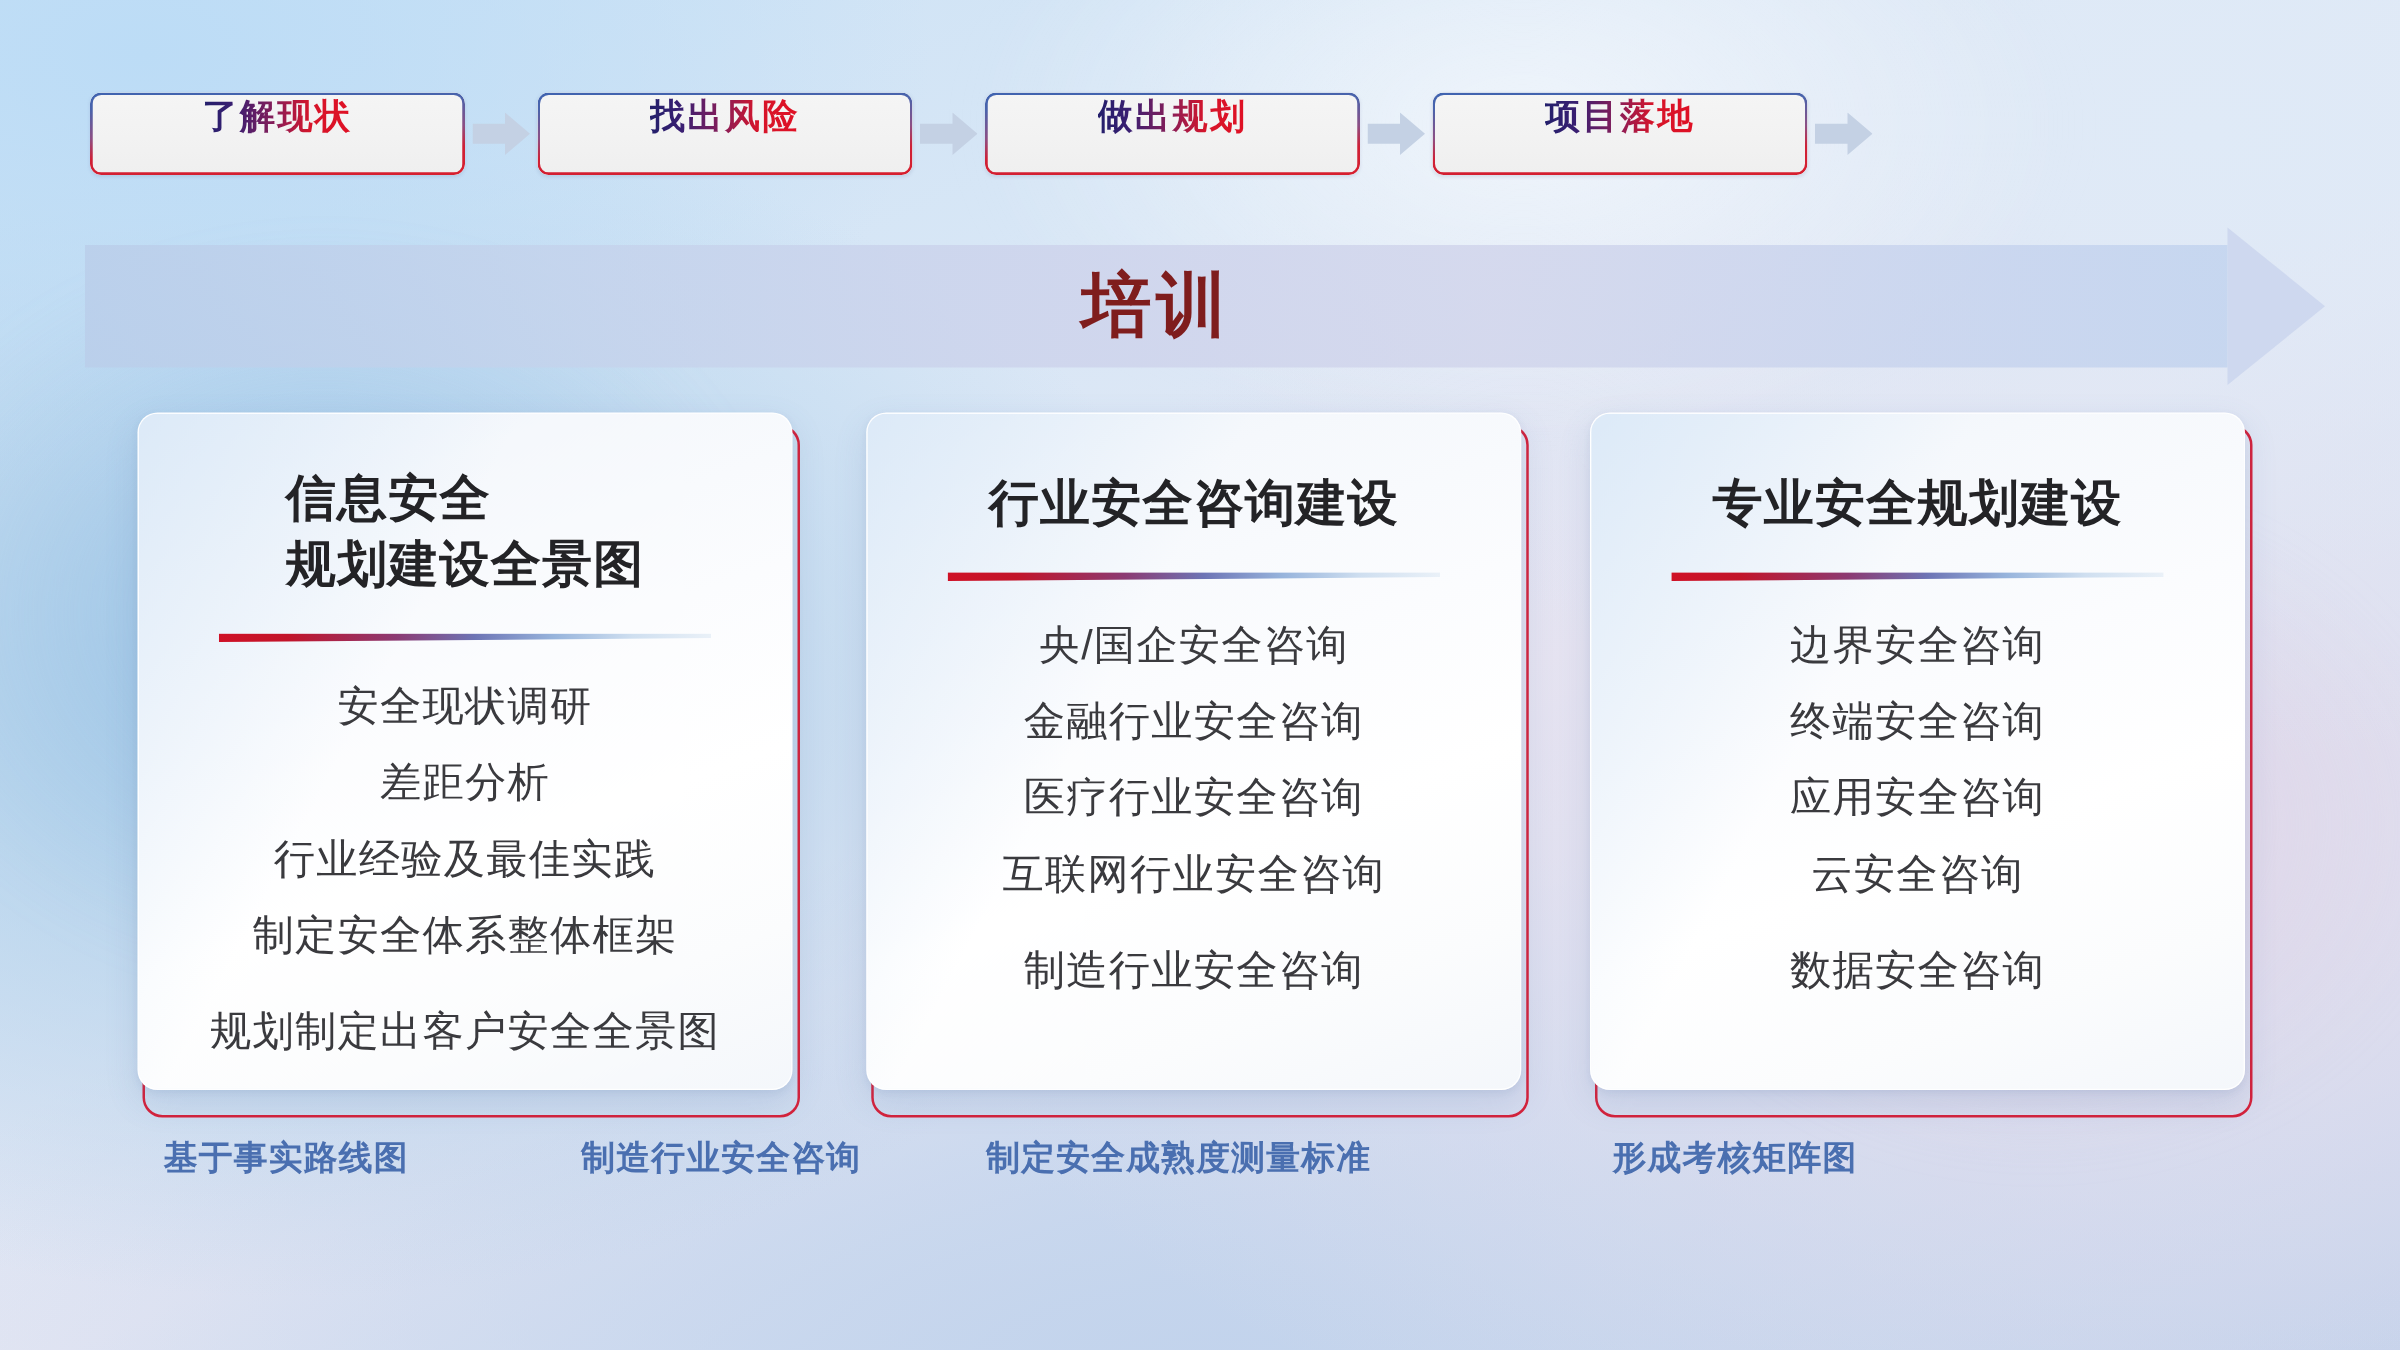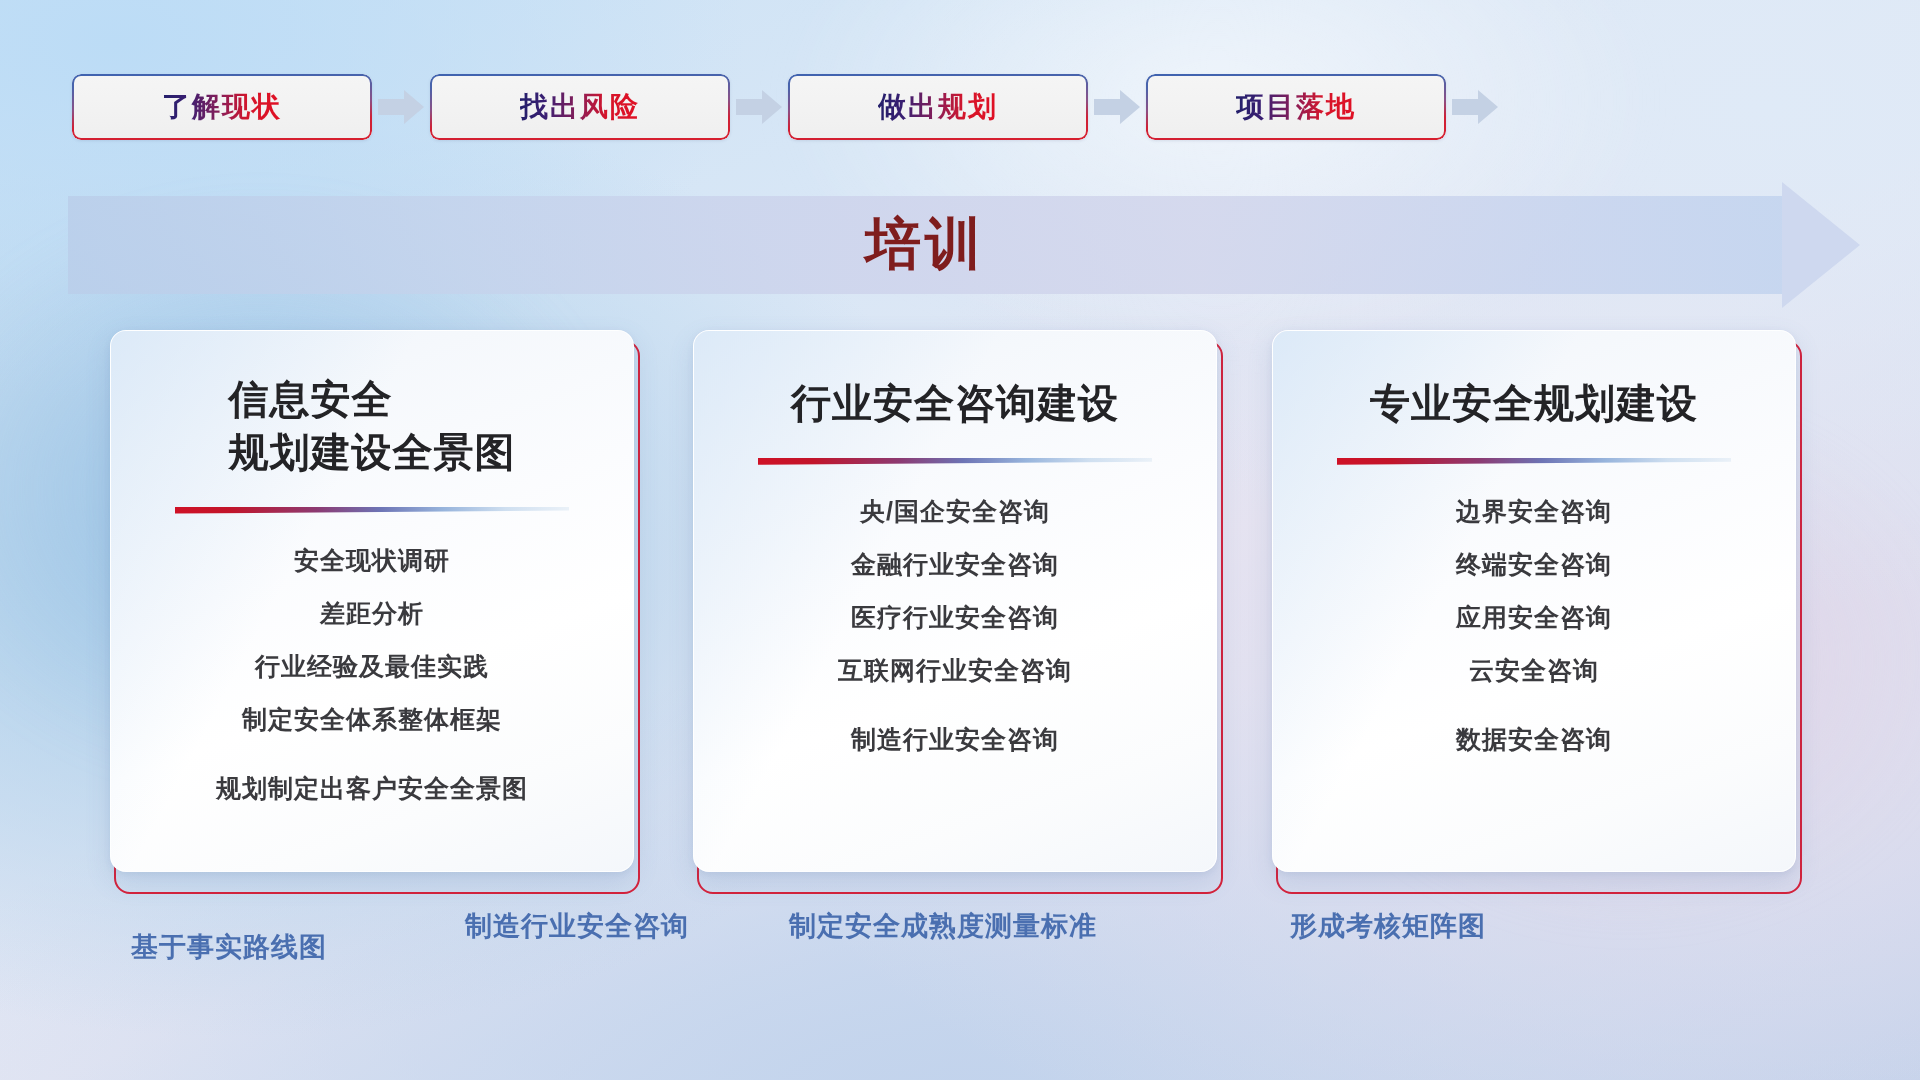--- a/index.html
+++ b/index.html
@@ -42,21 +42,21 @@
   #steps {
     position:absolute; left:0; top:68px; width:1920px; height:78px;
     display:flex; align-items:center; z-index:3;
     padding:0 72px;
   }
   .step-wrap { display:flex; align-items:center; }
   .step-box {
     width:300px; height:66px;
     border-radius:9px;
     background:linear-gradient(180deg,#f5f5f5 0%,#f2f2f2 55%,#efefef 100%);
-    display:flex; align-items:center; justify-content:center;
+    display:flex; justify-content:center;
     position:relative;
     box-shadow:0 1px 3px rgba(60,80,120,.13);
   }
   
   .step-box::before {
     content:""; position:absolute; inset:0; border-radius:9px; padding:2px;
     background:linear-gradient(178deg,#3f63b0 0%,#4a63ab 18%,#8b4f85 48%,#cf2036 70%,#d71f2e 100%);
     -webkit-mask:linear-gradient(#000 0 0) content-box,linear-gradient(#000 0 0);
     -webkit-mask-composite:xor; mask-composite:exclude;
     pointer-events:none;
@@ -143,36 +143,35 @@
     position:relative; z-index:2;
     width:394px; height:7px; margin-top:28px;
     background:linear-gradient(90deg,#cf1126 0%,#c2142a 14%,#8c3a72 36%,#6d74b5 52%,#97b4dc 68%,#cfdff0 84%,#eaf1f8 100%);
     clip-path:polygon(0 0,100% 0,100% 55%,0 100%);
   }
   .card-list {
     position:relative; z-index:2;
     margin-top:34px; list-style:none; text-align:center;
   }
   .card-list li {
-    font-size:25px; color:#3a3a3e; line-height:1.0; margin-bottom:28px;
+    font-size:33px; color:#3a3a3e; line-height:1.0; margin-bottom:28px;
     letter-spacing:1px;
-    font-weight:bold;
   }
   .card-list li:last-child { margin-bottom:0;margin-top:44px; }
 
   
   #footer {
     position:absolute; left:0; top:908px; width:1920px; height:60px; z-index:3;
   }
   .foot-label {
     position:absolute; top:0;
     font-size:27px; font-weight:700; color:#4a6fb0; letter-spacing:1px;
     white-space:nowrap;
   }
-  .foot-label.f0 { left:131px;margin-top:21px; }
+  .foot-label.f0 { left:131px; }
   .foot-label.f1 { left:465px; }
   .foot-label.f2 { left:789px; }
   .foot-label.f3 { left:1290px; }
 </style>
 </head>
 <body>
 
 <div id="bg">
   <div class="bg-base"></div>
   <div class="bg-soft1"></div>

